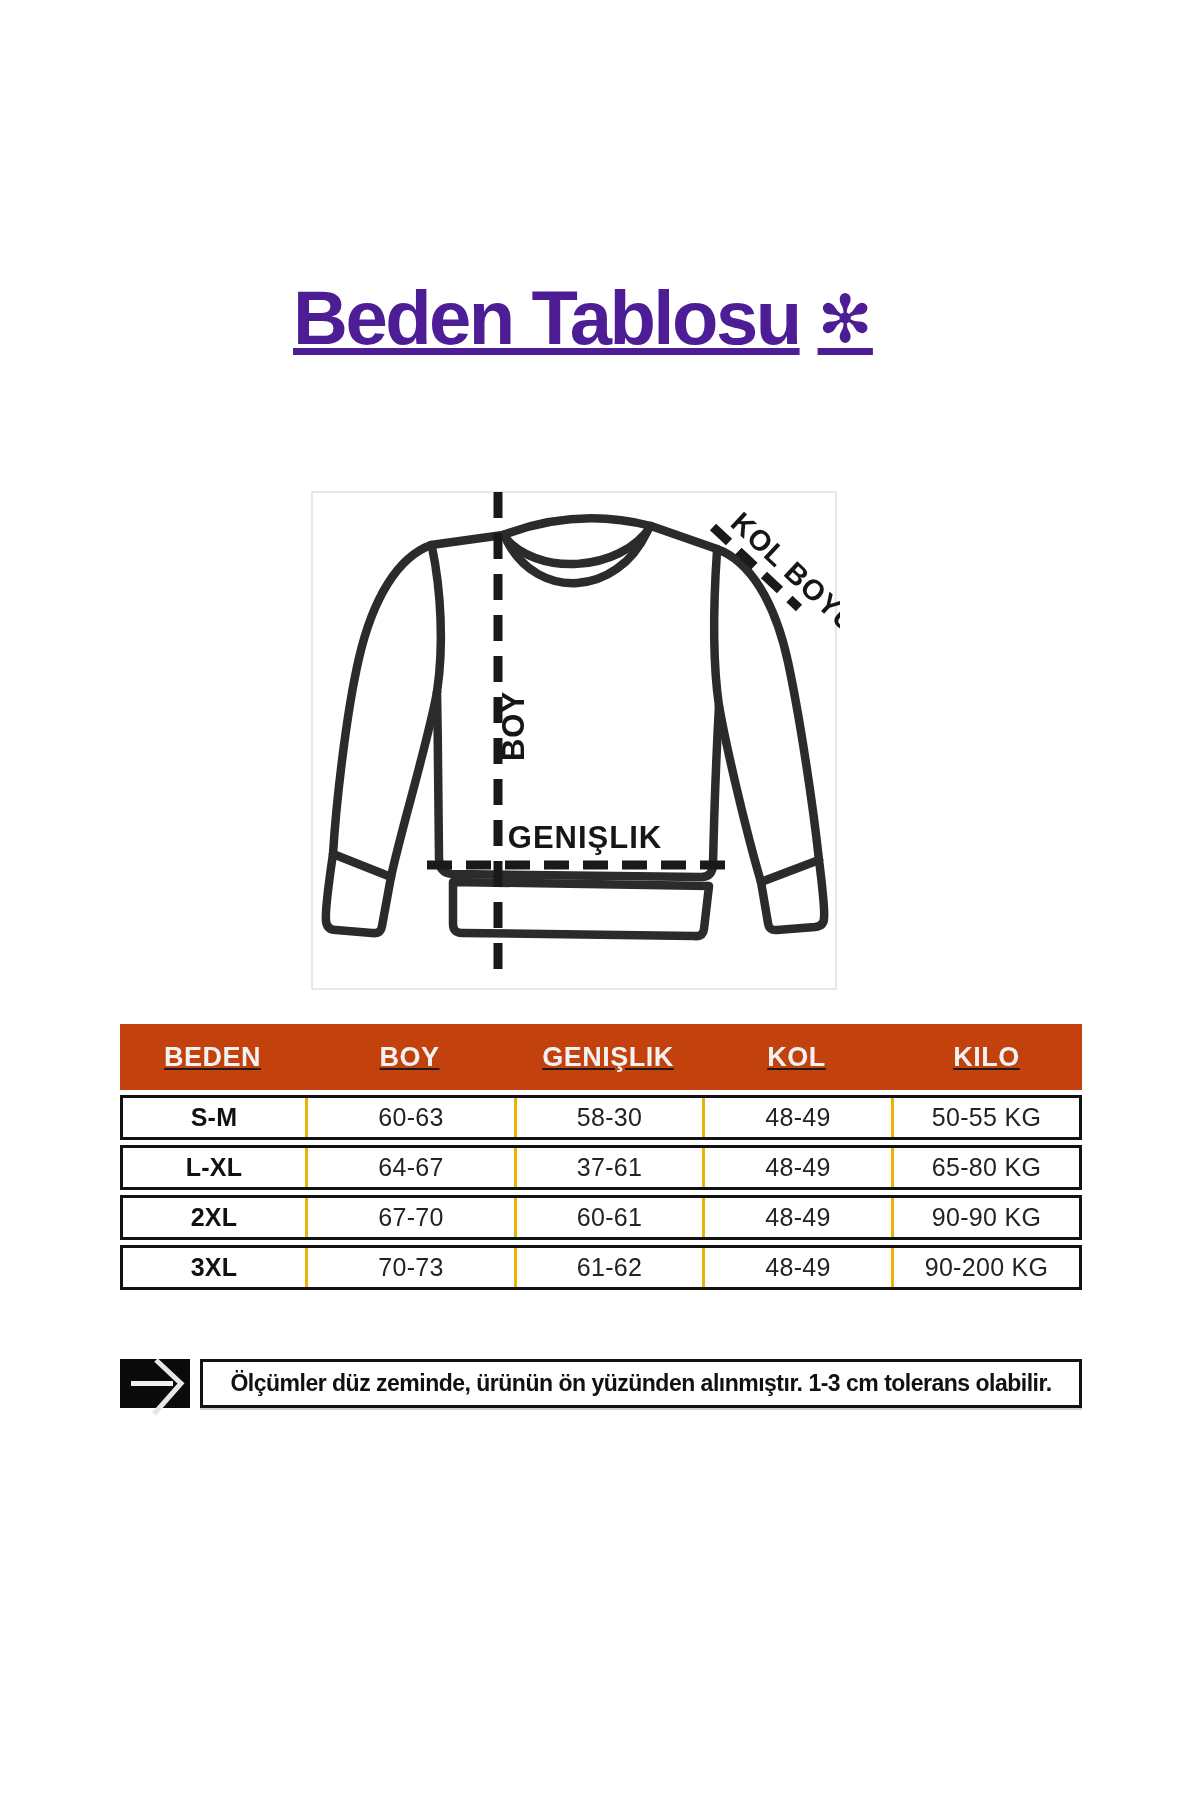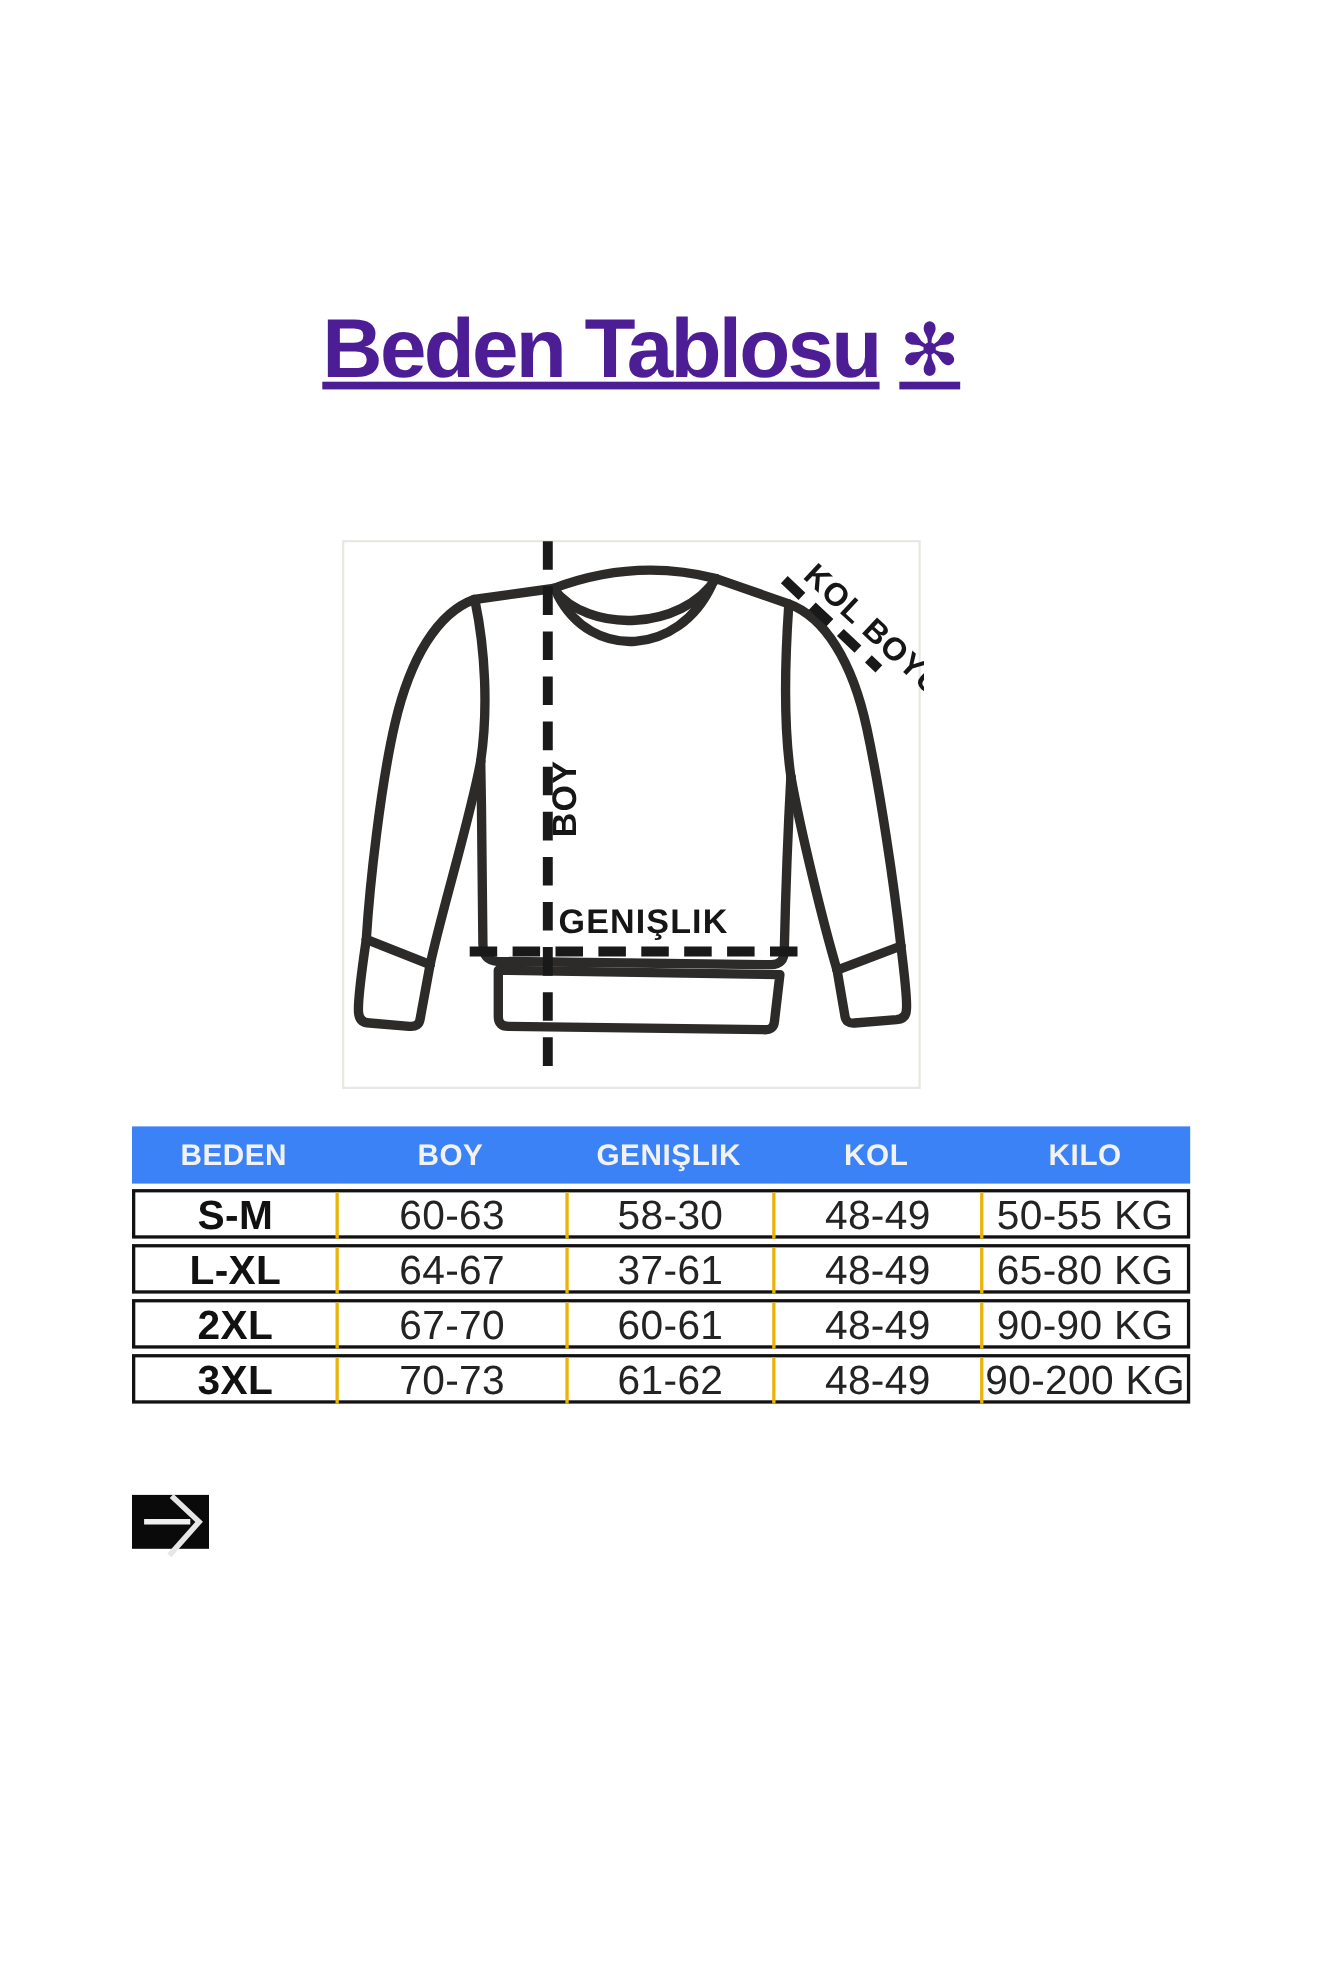--- a/index.html
+++ b/index.html
@@ -20,33 +20,33 @@
   
   .diagram{position:absolute;left:300px;top:430px;width:540px;height:560px;}
   .diagram svg{display:block;}
   .meas-label{
     font-family:"Liberation Sans",sans-serif;font-weight:700;
     fill:#161616;
   }
   
   .size-table{position:absolute;left:120px;top:1024px;width:962px;}
   .thead{
-    height:52px;background:#3b82f6;display:grid;
-    grid-template-columns:185px 209px 188px 189px 1fr;align-items:center;
+    height:66px;background:#c2410c;display:grid;
+    grid-template-columns:185px 209px 188px 189px 1fr;align-items:center;text-decoration:underline;
   }
   .thead .hcell{
     text-align:center;color:#f2f2f2;font-size:27px;font-weight:700;letter-spacing:.5px;
   }
   .trow{
     box-sizing:border-box;height:45px;margin-top:5px;border:3px solid #121212;background:#ffffff;
     display:grid;grid-template-columns:182px 209px 188px 189px 1fr;align-items:stretch;
   }
   .trow .cell{
     display:flex;align-items:center;justify-content:center;
-    font-size:37px;color:#232323;letter-spacing:.3px;
+    font-size:25px;color:#232323;letter-spacing:.3px;
   }
   .trow .cell + .cell{border-left:3px solid #eab308;}
   .trow .cell.szcol{font-weight:700;color:#111;}
   
   .note-row{position:absolute;left:0;top:1359px;width:1200px;height:50px;}
   .note-icon-box{
     position:absolute;left:120px;top:0;width:70px;height:49px;background:#0a0a0a;
   }
   .note-icon-box svg{position:absolute;left:0;top:0;overflow:visible;}
   .note-box{
@@ -154,13 +154,16 @@
 
 <div class="note-row">
   <div class="note-icon-box">
     <svg width="70" height="60" viewBox="0 0 70 60">
       <g fill="none" stroke="#efefef" stroke-width="5">
         <path d="M11,24.5 L53,24.5"></path>
         <path d="M36,1 L61,24.5 L34,55" stroke="#e6e6e6"></path>
       </g>
     </svg>
   </div>
+  <div class="note-box">
+    <span class="note-text">Ölçümler düz zeminde, ürünün ön yüzünden alınmıştır. 1-3 cm tolerans olabilir.</span>
+  </div>
 </div>
 
 </body></html>

